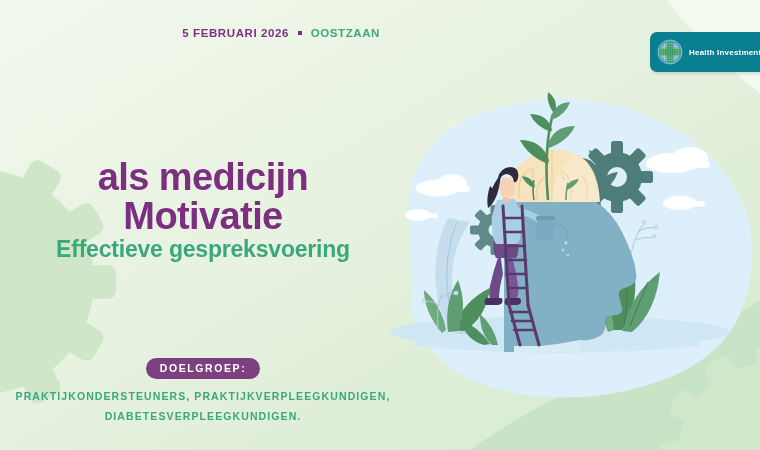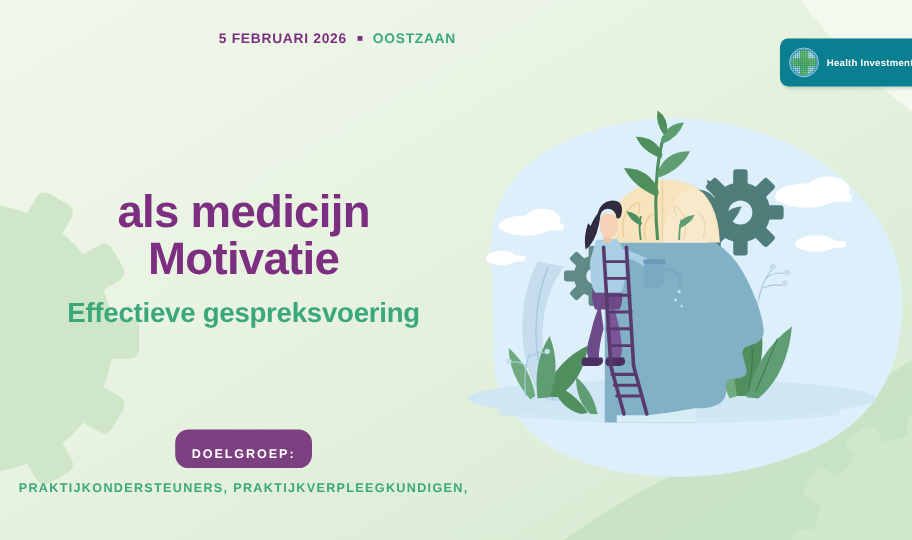--- a/index.html
+++ b/index.html
@@ -78,39 +78,39 @@
     font-weight: bold;
     line-height: 1.03;
     letter-spacing: -0.6px;
   }
   .h-sub {
     color: #3aa87a;
     font-size: 23px;
     font-weight: bold;
     line-height: 1.14;
     letter-spacing: -0.2px;
-    margin-top: 11px;
+    margin-top: 0;
   }
 
   
   #audience {
     position: absolute;
     left: 8px; top: 358px;
     width: 390px;
     text-align: center;
     z-index: 20;
   }
   #audience-badge {
     display: inline-block;
     background: #7c3f80;
     color: #ffffff;
     font-size: 10.5px;
     font-weight: bold;
     letter-spacing: 1.6px;
-    padding: 15px 14px 5px 14px;
+    padding: 4px 14px 5px 14px;
     border-radius: 11px;
   }
   .aud-line {
     color: #3aa87a;
     font-size: 10.5px;
     font-weight: bold;
     letter-spacing: 1.1px;
     line-height: 1.95;
   }
   #audience-lines { margin-top: 7px; text-align: center; }
@@ -461,16 +461,17 @@
   <div id="headline">
     <div class="h-main">als medicijn</div>
     <div class="h-main">Motivatie</div>
     <div class="h-sub">Effectieve gespreksvoering</div>
   </div>
 
   <div id="audience">
     <div id="audience-badge">DOELGROEP:</div>
     <div id="audience-lines">
       <div class="aud-line">PRAKTIJKONDERSTEUNERS, PRAKTIJKVERPLEEGKUNDIGEN,</div>
+      <div class="aud-line">DIABETESVERPLEEGKUNDIGEN.</div>
     </div>
   </div>
 
 </div>
 
 </body></html>

